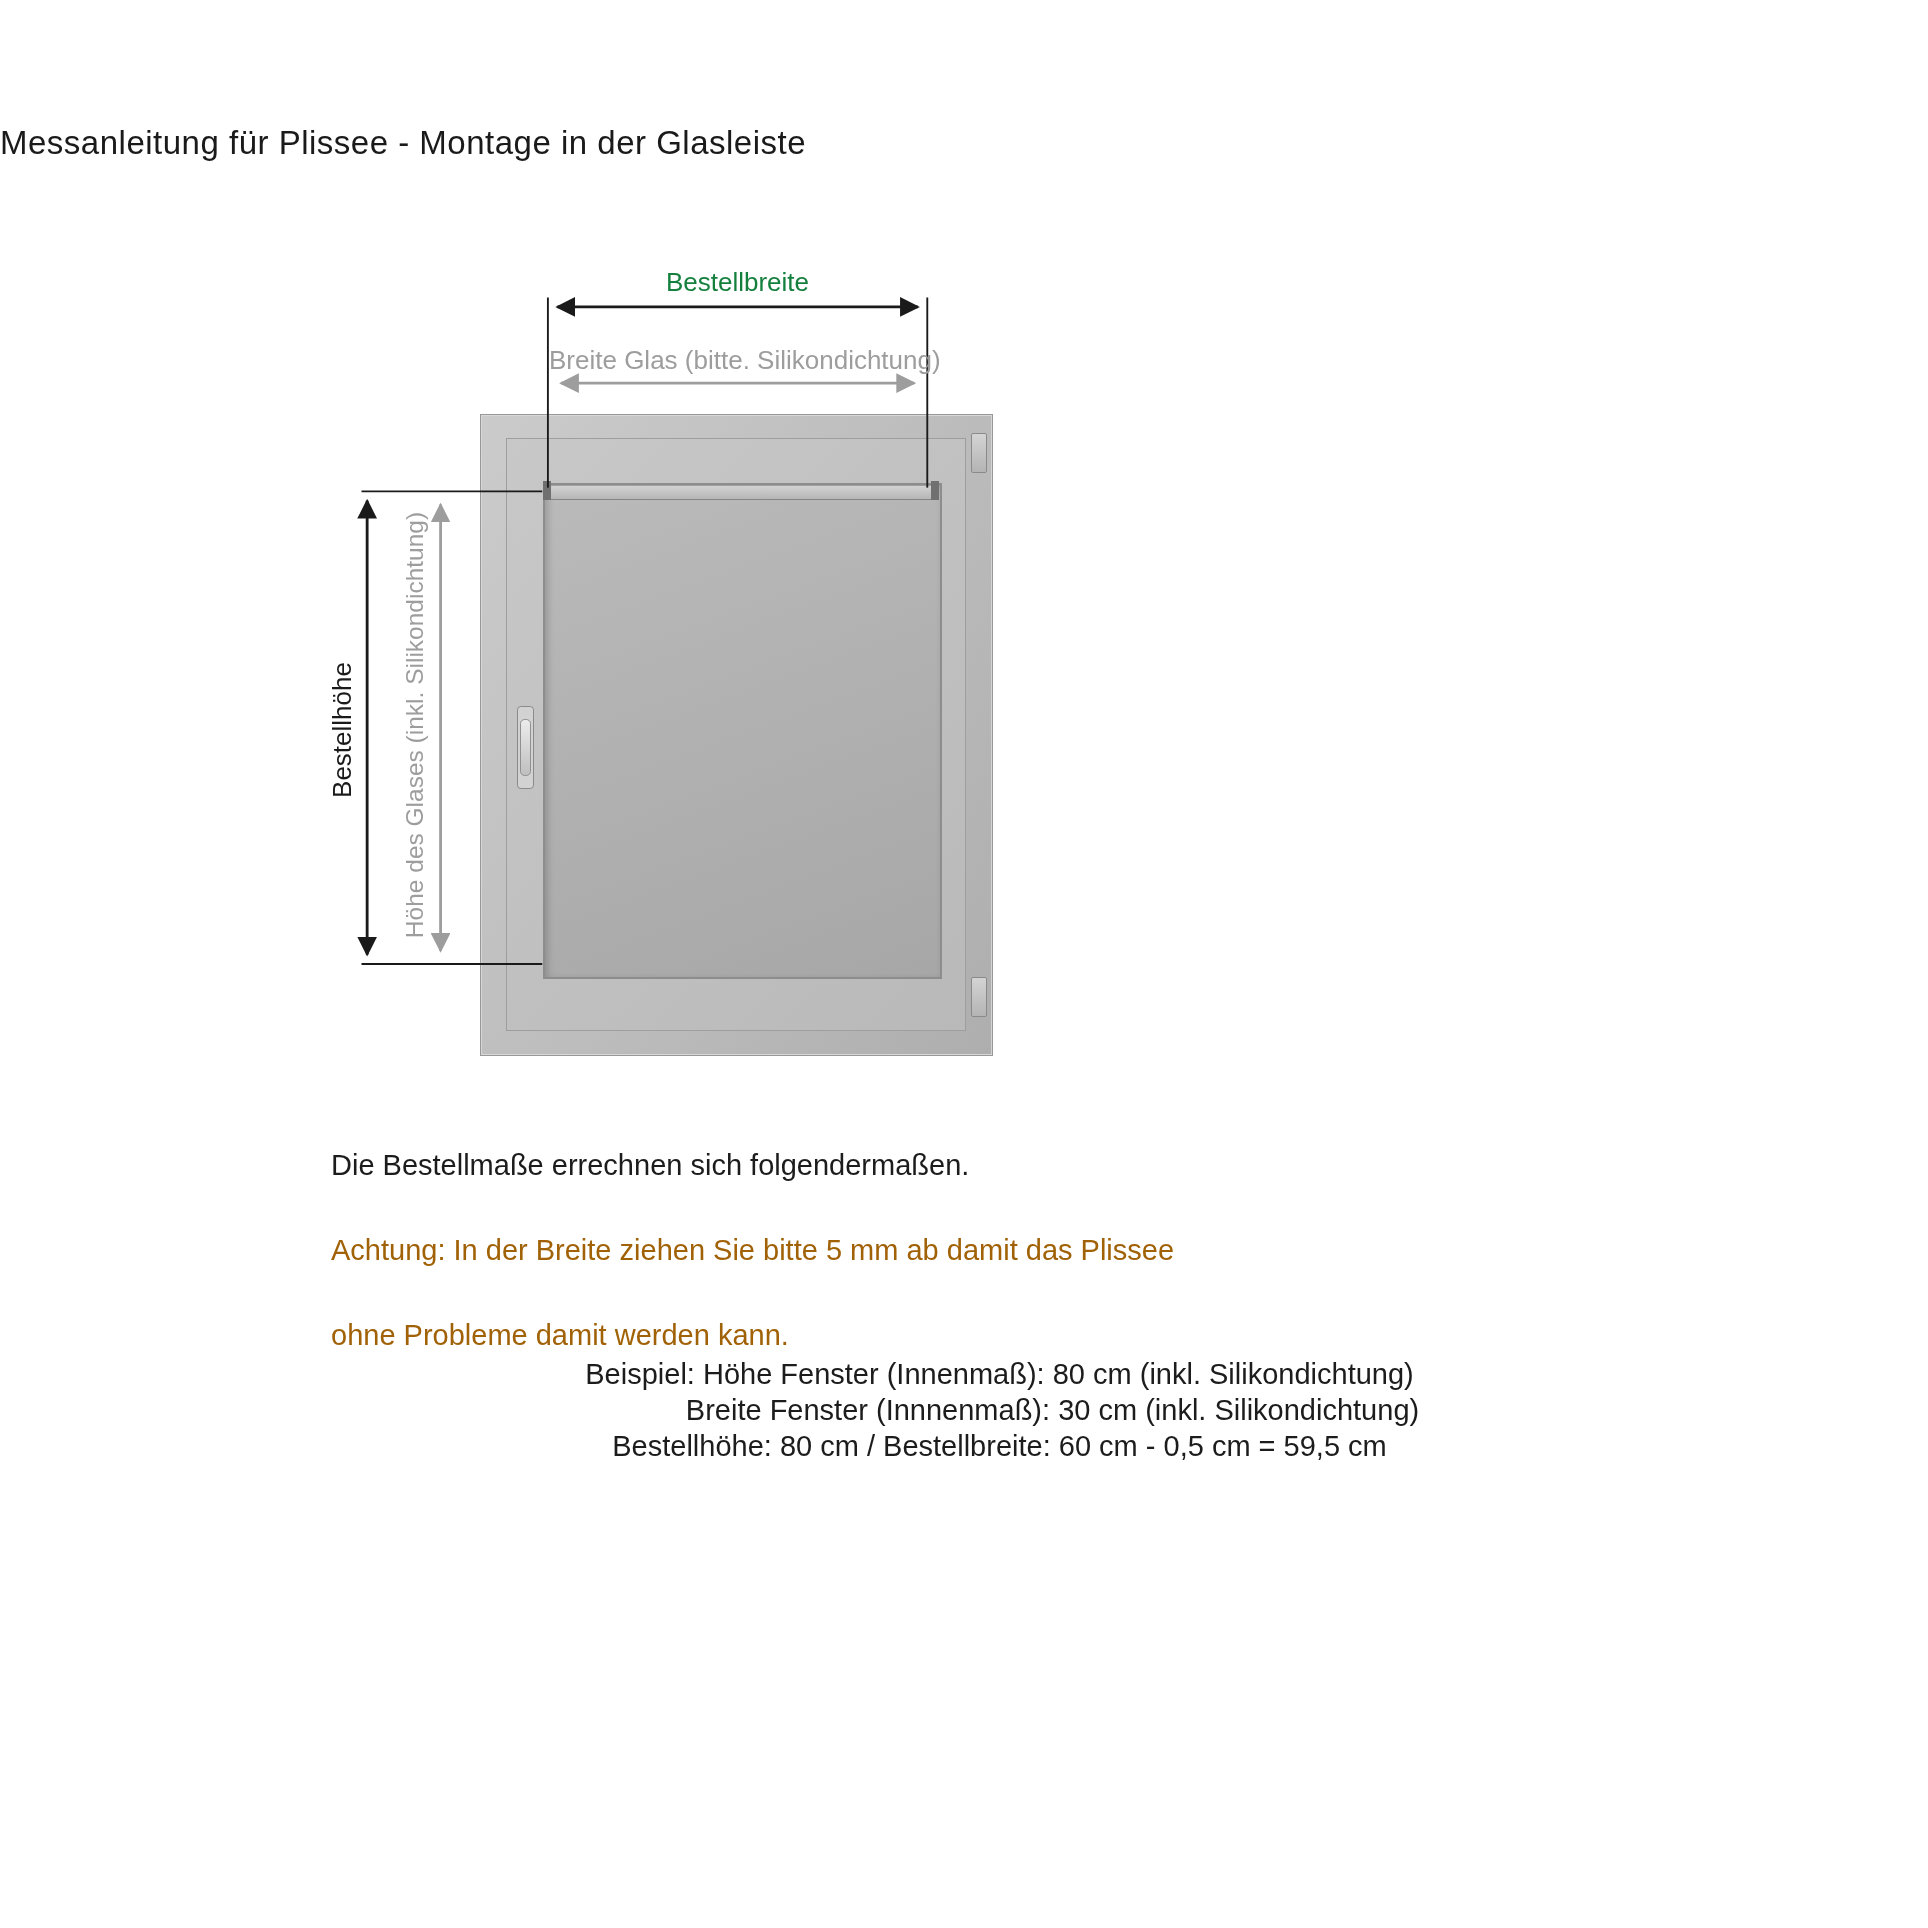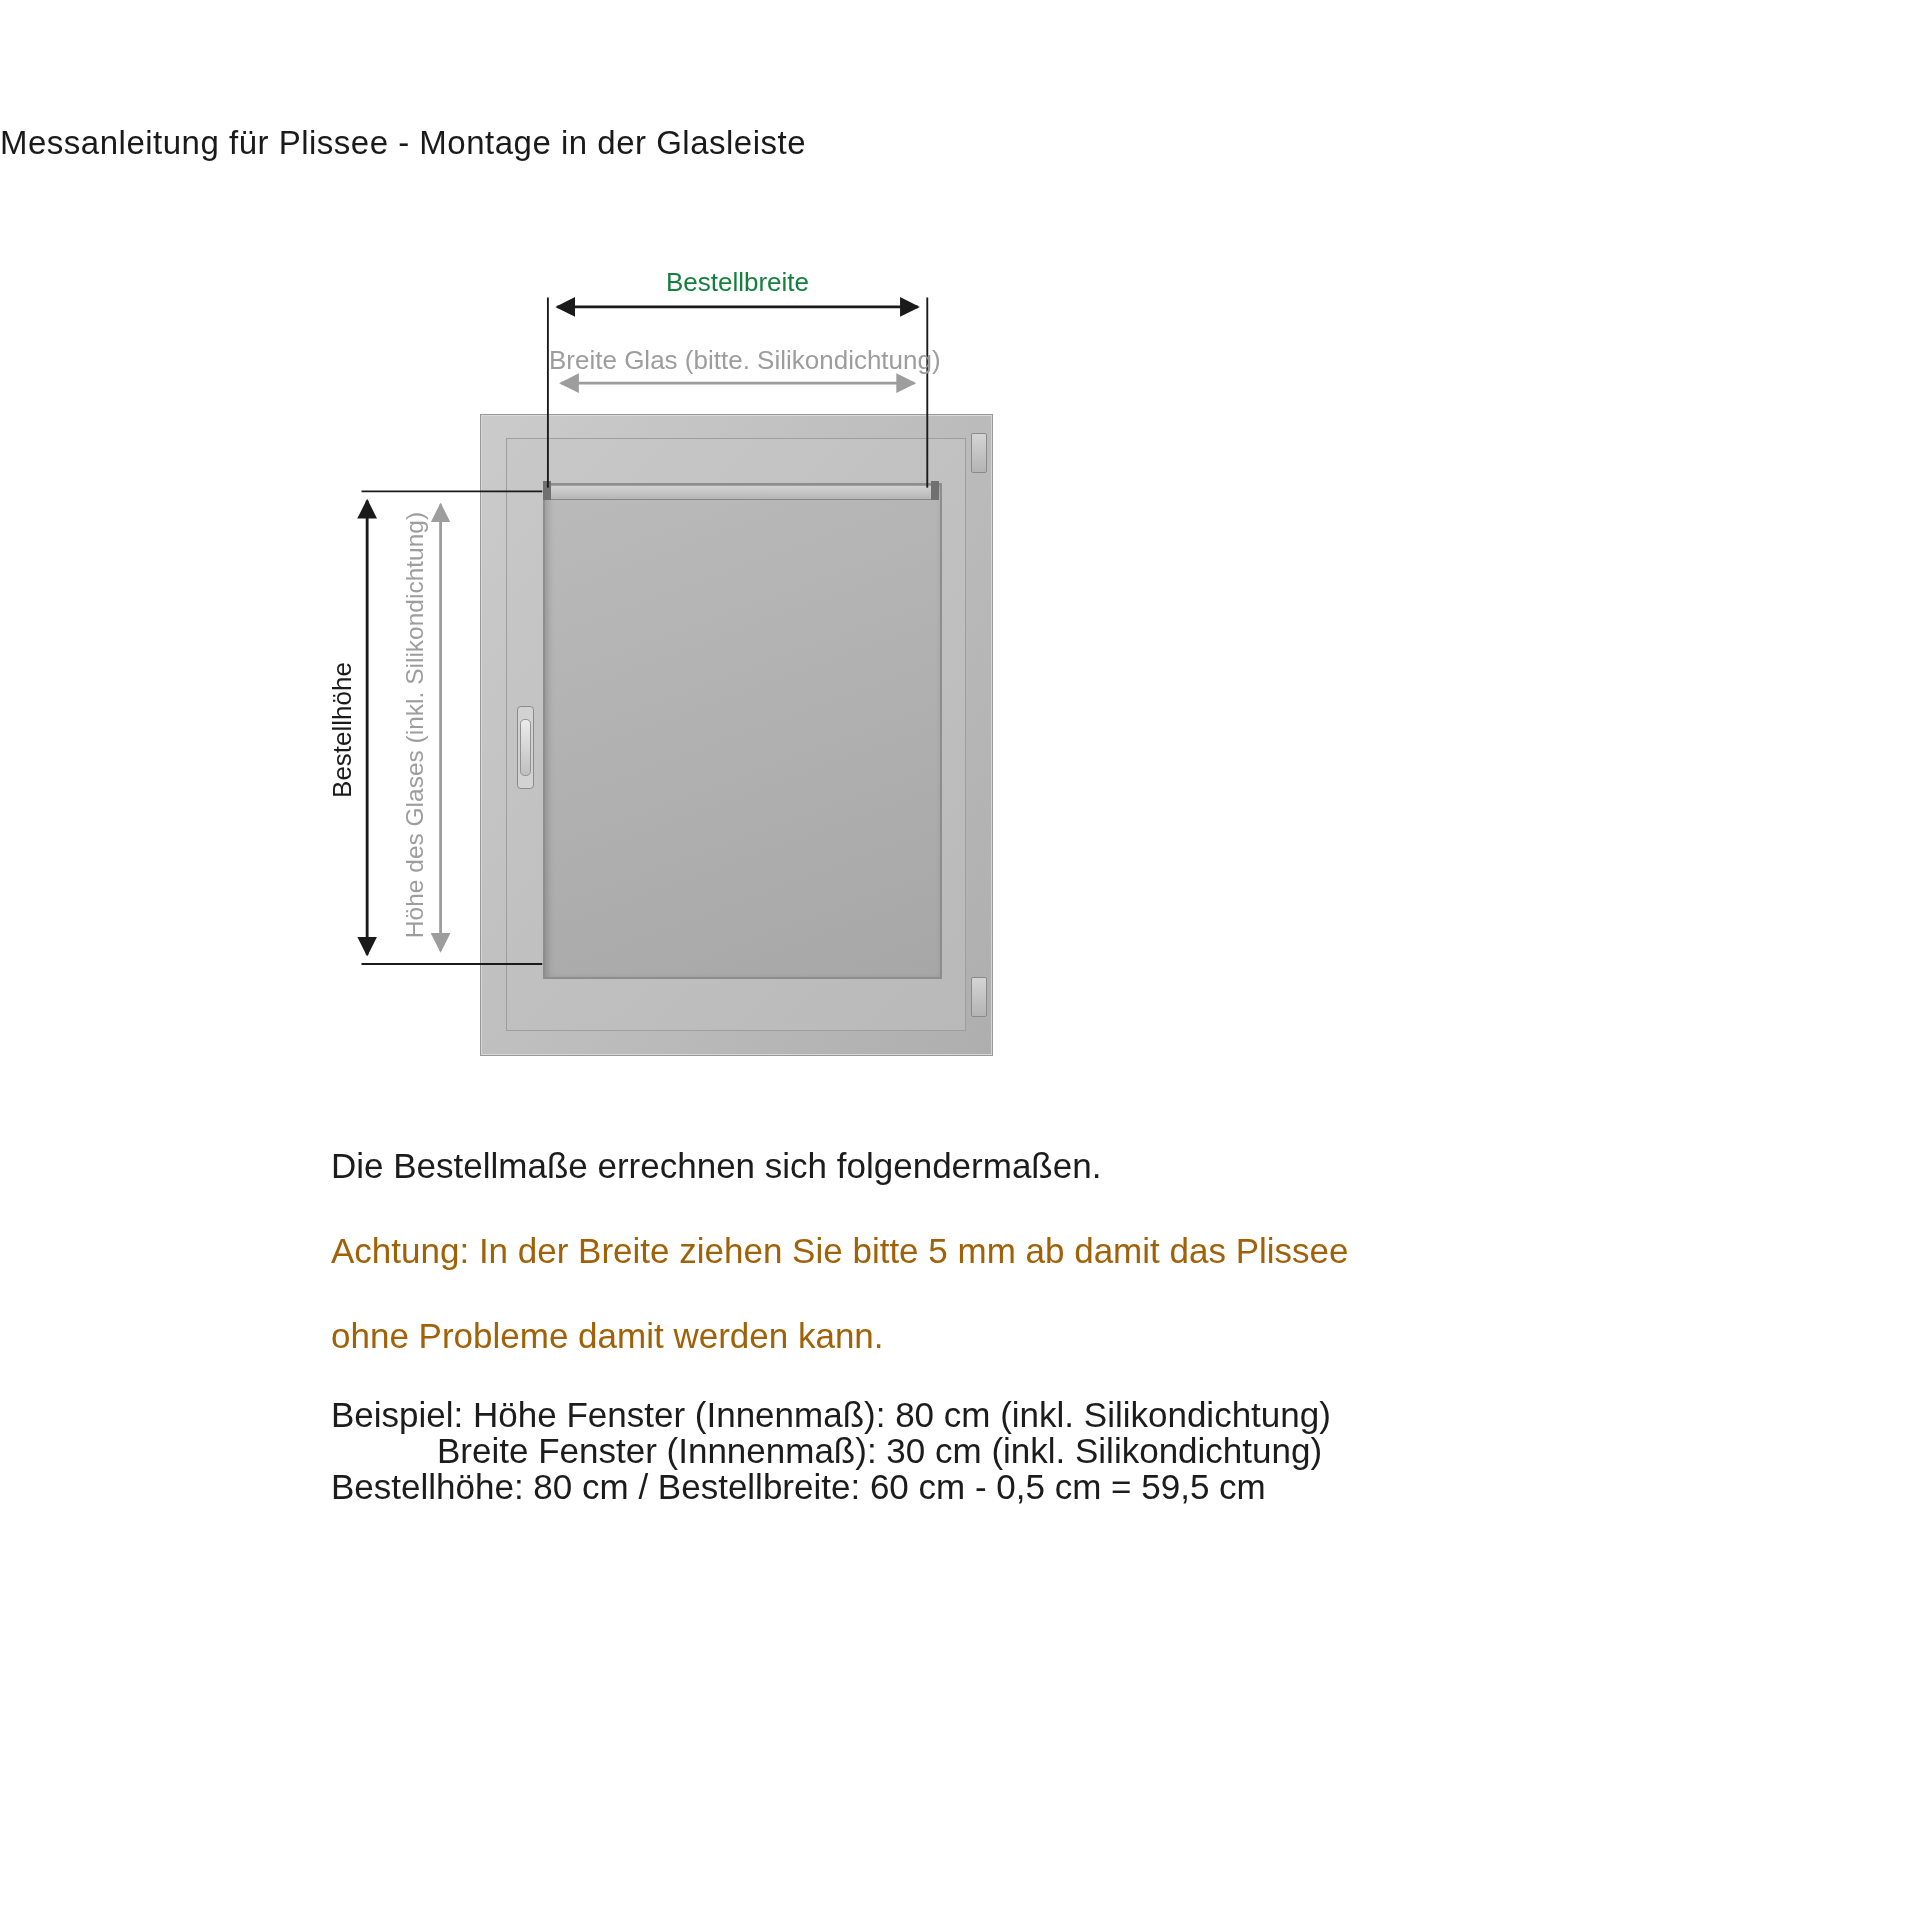--- a/index.html
+++ b/index.html
@@ -130,32 +130,32 @@
     font-size: 24.5px;
     color: #9d9d9d;
     transform: rotate(-90deg);
   }
 
   
   .instructions {
     position: absolute;
     left: 331px; top: 1145px;
     width: 1337px;
-    font-size: 35px;
+    font-size: 29px;
     color: #1c1c1c;
   }
   .instructions .line {
     line-height: 41px;
   }
   .instructions .warning {
     color: #a16207;
     margin-top: 44px;
   }
   .example-block {
-    margin-top: 41px;
+    text-align: center;
   }
   .example-block .line {
     line-height: 36px;
   }
   .example-indent {
     padding-left: 106px;
   }
 </style>
 </head>
 <body>

